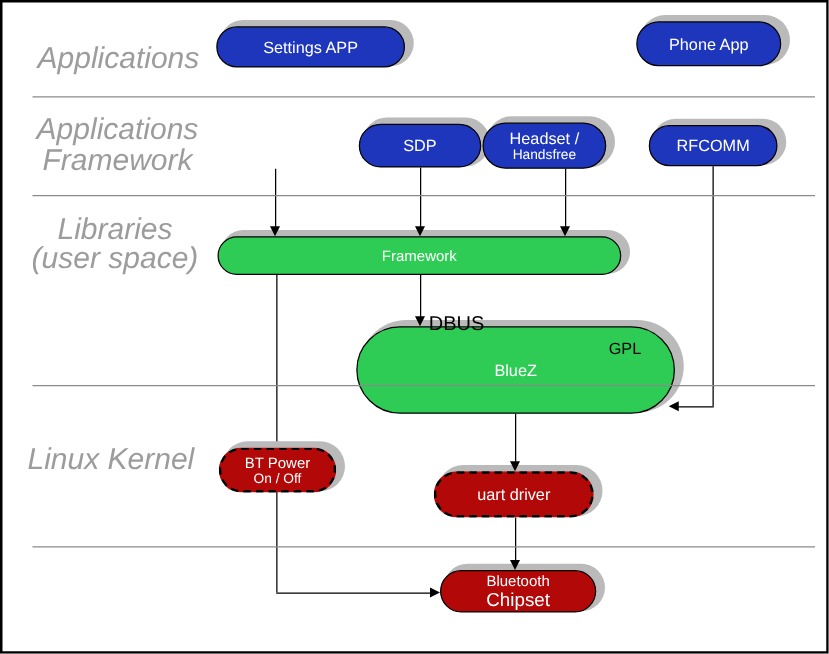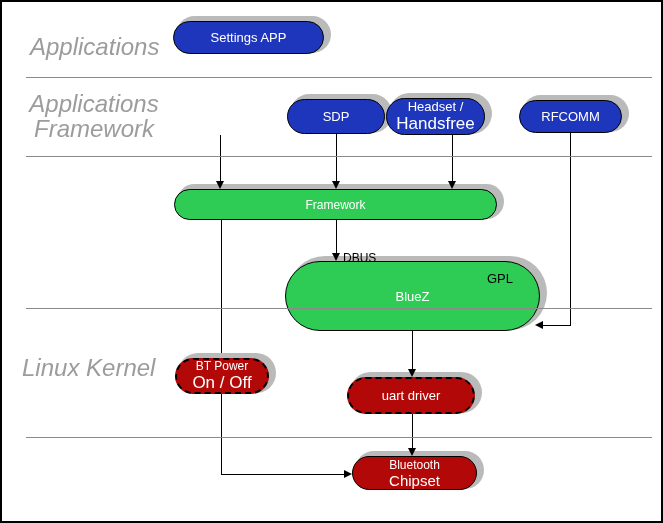--- a/index.html
+++ b/index.html
@@ -22,47 +22,51 @@
     position:absolute; left:24px; width:626px; height:1px;
     background:var(--divider); z-index:6;
   }
   .pill{
     position:absolute; border-radius:999px; border:1px solid #000;
     color:var(--node-text); display:flex; flex-direction:column;
     align-items:center; justify-content:center; text-align:center;
     box-shadow:5px -3px 0 2px var(--shadow); z-index:3; box-sizing:border-box;
   }
   .pill .l1{font-size:13px;}
-  .pill .l2{font-size:17px;}
+  .pill .l2{font-size:11px;}
   .blue{background:var(--app-node);}
   .green{background:var(--lib-node);}
   .red{background:var(--kernel-node);}
   .dashed{border:2px dashed #000;}
   .line{position:absolute; background:#000; z-index:1;}
   .arrow{position:absolute; width:0; height:0; z-index:4;}
   .arrow.down{border-left:4px solid transparent;border-right:4px solid transparent;border-top:8px solid #000;}
   .arrow.left{border-top:4px solid transparent;border-bottom:4px solid transparent;border-right:8px solid #000;}
   .arrow.right{border-top:4px solid transparent;border-bottom:4px solid transparent;border-left:8px solid #000;}
-  .annotation{position:absolute; color:var(--annotation-text); font-size:12px; z-index:4;}
+  .annotation{position:absolute; color:var(--annotation-text); font-size:16px; z-index:4;}
   .badge{position:absolute; right:26px; top:9px; color:var(--annotation-text); font-size:13px;}
 </style>
 </head>
 <body>
 
 <div id="canvas">
 
   <div class="divider" style="top:75px"></div>
   <div class="divider" style="top:154px"></div>
   <div class="divider" style="top:306px"></div>
   <div class="divider" style="top:435px"></div>
 
   <div class="layer-label" style="left:28px; top:31px">Applications</div>
   <div class="layer-label multi" style="left:24px; top:89px; width:136px">
     <div>Applications</div>
     <div>Framework</div>
+  </div>
+  <div class="layer-label multi" style="left:14px; top:170px; width:152px; line-height:23px">
+    <div>Libraries</div>
+    <div>(user space)</div>
   </div>
   <div class="layer-label" style="left:20px; top:352px">Linux Kernel</div>
 
   <div class="line" style="left:218px; top:133px; width:1px; height:54px"></div>
   <div class="line" style="left:334px; top:132px; width:1px; height:55px"></div>
   <div class="line" style="left:450px; top:133px; width:1px; height:54px"></div>
   <div class="line" style="left:568px; top:131px; width:1px; height:192px"></div>
   <div class="line" style="left:540px; top:323px; width:29px; height:1px"></div>
   <div class="line" style="left:334px; top:218px; width:1px; height:41px"></div>
   <div class="line" style="left:219px; top:218px; width:1px; height:254px"></div>
@@ -76,20 +80,23 @@
   <div class="arrow left" style="left:533px; top:319px"></div>
   <div class="arrow down" style="left:330px; top:251px"></div>
   <div class="arrow right" style="left:342px; top:468px"></div>
   <div class="arrow down" style="left:406px; top:367px"></div>
   <div class="arrow down" style="left:406px; top:446px"></div>
 
   <div class="annotation" style="left:341px; top:249px">DBUS</div>
 
   <div class="pill blue" style="left:171px; top:19px; width:151px; height:33px">
     <span class="l1">Settings APP</span>
+  </div>
+  <div class="pill blue" style="left:507px; top:15px; width:116px; height:36px">
+    <span class="l1">Phone App</span>
   </div>
 
   <div class="pill blue" style="left:285px; top:97px; width:98px; height:35px">
     <span class="l1">SDP</span>
   </div>
   <div class="pill blue" style="left:384px; top:96px; width:99px; height:37px">
     <span class="l1">Headset /</span>
     <span class="l2">Handsfree</span>
   </div>
   <div class="pill blue" style="left:517px; top:98px; width:103px; height:33px">

